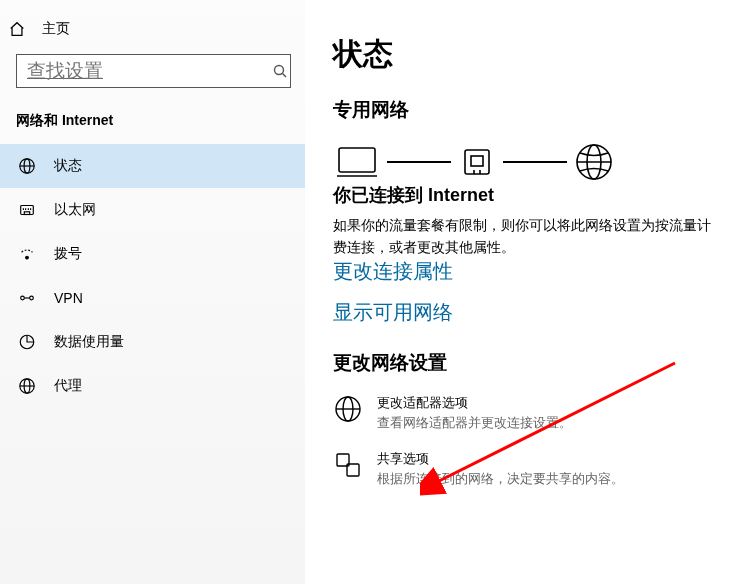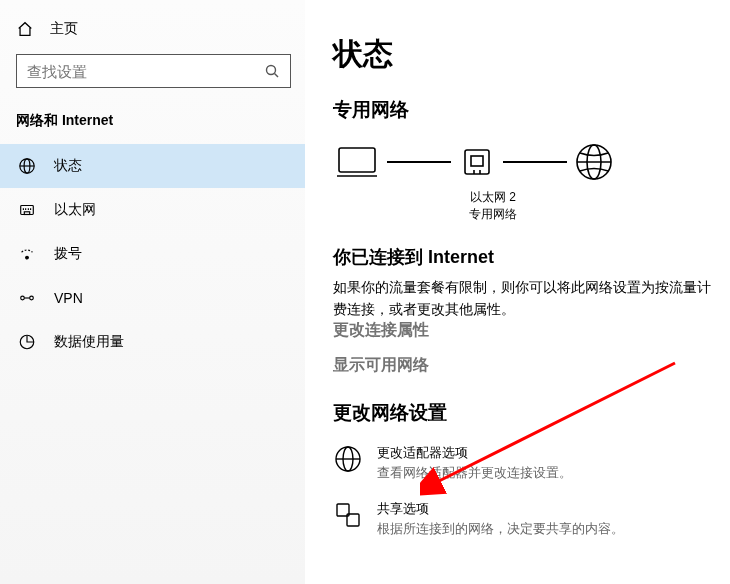--- a/index.html
+++ b/index.html
@@ -16,42 +16,43 @@
     padding: 10px 0 0 0;
     background: linear-gradient(180deg, #fcfcfc 0%, #f5f5f5 100%);
   }
   .app-title {
     font-size: 13px;
     padding: 8px 16px 16px 16px;
   }
   .home-row {
     display: flex;
     align-items: flex-end;
-    padding: 10px 16px;
+    padding: 10px 8px;
     gap: 16px;
     font-size: 14px;
     cursor: pointer;
   }
   .home-row .icon { width: 18px; height: 18px; display:flex; align-items:center; justify-content:center; }
   .search-box {
     margin: 6px 14px 18px 16px;
     border: 1px solid #555;
     height: 34px;
     display: flex;
     align-items: center;
     padding: 0 10px;
     background: #fff;
   }
   .search-box input {
     flex: 1;
     border: 0;
     outline: 0;
-    font-size: 15px;
+    font-size: 19px;
     color: #666;
     background: transparent;
+    text-decoration: underline;
   }
   .search-box .sicon { width: 16px; height: 16px; }
   .section-title {
     font-size: 14px;
     font-weight: 600;
     padding: 6px 16px 14px 16px;
   }
   .nav-item {
     display: flex;
     align-items: center;
@@ -89,21 +90,21 @@
   .diagram-labels {
     text-align: center;
     font-size: 12px;
     margin: 6px 0 22px 0;
     width: 320px;
   }
   .diagram-labels .l1 { }
   .diagram-labels .l2 { }
   .sub2 { font-size: 18px; font-weight: 700; margin-bottom: 8px; }
   .desc { font-size: 14px; line-height: 1.55; width: 380px; }
-  .link { color: #737373; font-size: 16px; margin-bottom: 14px; cursor: pointer; display:block;font-weight:bold; }
+  .link { color: #0369a1; font-size: 20px; margin-bottom: 14px; cursor: pointer; display:block; }
   .change-title { font-size: 19px; font-weight: 600; margin: 24px 0 18px 0; }
   .option-row { display: flex; gap: 14px; margin-bottom: 18px; }
   .option-row .oicon { width: 30px; height: 30px; flex-shrink:0; display:flex; align-items:center; justify-content:center; }
   .option-row .otexts { }
   .option-row .otitle { font-size: 13px; }
   .option-row .odesc { font-size: 13px; color: #666; margin-top: 2px; }
   .arrow {
     position: absolute;
     pointer-events: none;
   }
@@ -181,20 +182,30 @@
   <div class="nav-item">
     <span class="nicon">
       <svg viewBox="0 0 20 20" width="18" height="18" fill="none" stroke="#000" stroke-width="1.3">
         <circle cx="10" cy="10" r="7.5"></circle>
           <path d="M10 3 V10 H17"></path>
       </svg>
     </span>
     <span>数据使用量</span>
   </div>
 
+  <div class="nav-item">
+    <span class="nicon">
+      <svg viewBox="0 0 20 20" width="18" height="18" fill="none" stroke="#000" stroke-width="1.3">
+        <circle cx="10" cy="10" r="8"></circle>
+          <ellipse cx="10" cy="10" rx="3.2" ry="8"></ellipse>
+          <path d="M2 10 H18"></path>
+      </svg>
+    </span>
+    <span>代理</span>
+  </div>
 </div>
 
 <div class="main">
   <div class="page-title">状态</div>
   <div class="sub-title">专用网络</div>
 
   <div class="diagram">
     <span>
       <svg width="48" height="40" viewBox="0 0 48 40" fill="none" stroke="#000" stroke-width="1.6">
         <rect x="6" y="6" width="36" height="24" rx="2"></rect>
@@ -212,24 +223,20 @@
     <span class="sep"></span>
     <span>
       <svg width="42" height="42" viewBox="0 0 42 42" fill="none" stroke="#000" stroke-width="1.6">
         <circle cx="21" cy="21" r="17"></circle>
           <ellipse cx="21" cy="21" rx="7" ry="17"></ellipse>
           <path d="M4 21 H38"></path>
           <path d="M7 12 Q21 17 35 12"></path>
           <path d="M7 30 Q21 25 35 30"></path>
       </svg>
     </span>
-  </div>
-  <div class="diagram-labels">
-    <div class="l1">以太网 2</div>
-    <div class="l2">专用网络</div>
   </div>
 
   <div class="sub2">你已连接到 Internet</div>
   <div class="desc">如果你的流量套餐有限制，则你可以将此网络设置为按流量计费连接，或者更改其他属性。</div>
 
   <a class="link">更改连接属性</a>
   <a class="link">显示可用网络</a>
 
   <div class="change-title">更改网络设置</div>
 

